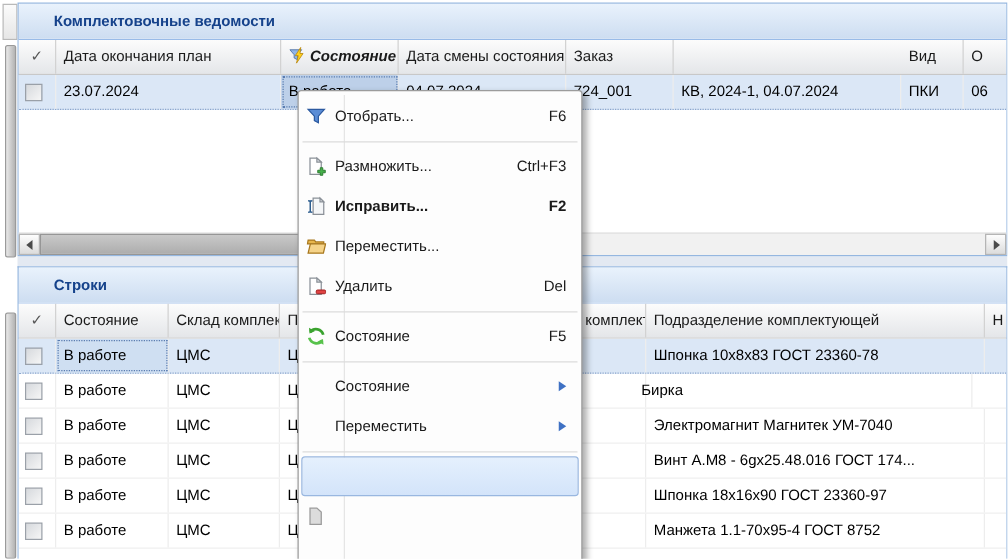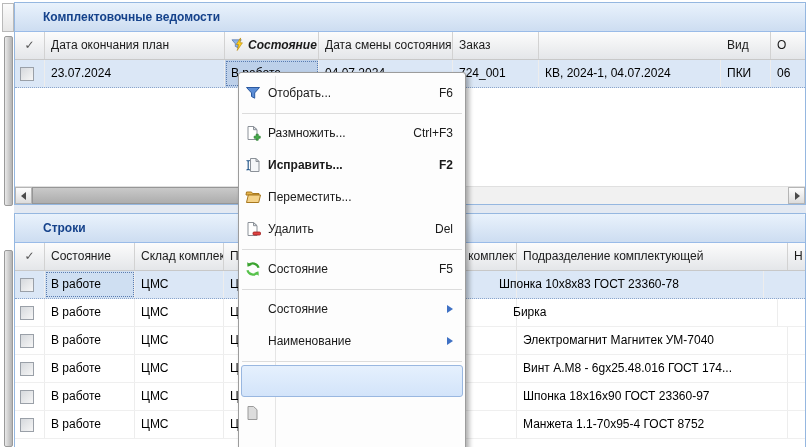--- a/index.html
+++ b/index.html
@@ -129,21 +129,21 @@
     </div>
 
     <div class="grid-body" style="height:177px;">
 
       <div class="grid-row selected">
         <div class="cell" style="left:0;width:30px;padding-left:0;"><span class="cb"></span></div>
         <div class="cell focused-lite" style="left:30px;width:90px;">В работе</div>
         <div class="cell" style="left:120px;width:89px;">ЦМС</div>
         <div class="cell" style="left:209px;width:222px;">ЦМС</div>
         <div class="cell" style="left:431px;width:71px;"></div>
-        <div class="cell" style="left:478px;width:271px;">Шпонка 10x8x83 ГОСТ 23360-78</div>
+        <div class="cell" style="left:502px;width:271px;">Шпонка 10x8x83 ГОСТ 23360-78</div>
         <div class="cell" style="left:773px;width:17px;border-right:none;"></div>
       </div>
 
       <div class="grid-row">
         <div class="cell" style="left:0;width:30px;padding-left:0;"><span class="cb"></span></div>
         <div class="cell" style="left:30px;width:90px;">В работе</div>
         <div class="cell" style="left:120px;width:89px;">ЦМС</div>
         <div class="cell" style="left:209px;width:222px;">ЦМС</div>
         <div class="cell" style="left:431px;width:71px;"></div>
         <div class="cell" style="left:492px;width:271px;">Бирка</div>
@@ -262,21 +262,21 @@
     <div class="msep"></div>
 
     <div class="mi">
       <span class="mico"></span>
       <span class="mlabel">Состояние</span>
       <span class="subarrow"></span>
     </div>
 
     <div class="mi">
       <span class="mico"></span>
-      <span class="mlabel">Наименование</span>
+      <span class="mlabel">Переместить</span>
       <span class="subarrow"></span>
     </div>
 
     <div class="msep"></div>
 
     <div class="mi highlight">
       <span class="mico"></span>
     </div>
 
     <div class="mi">

